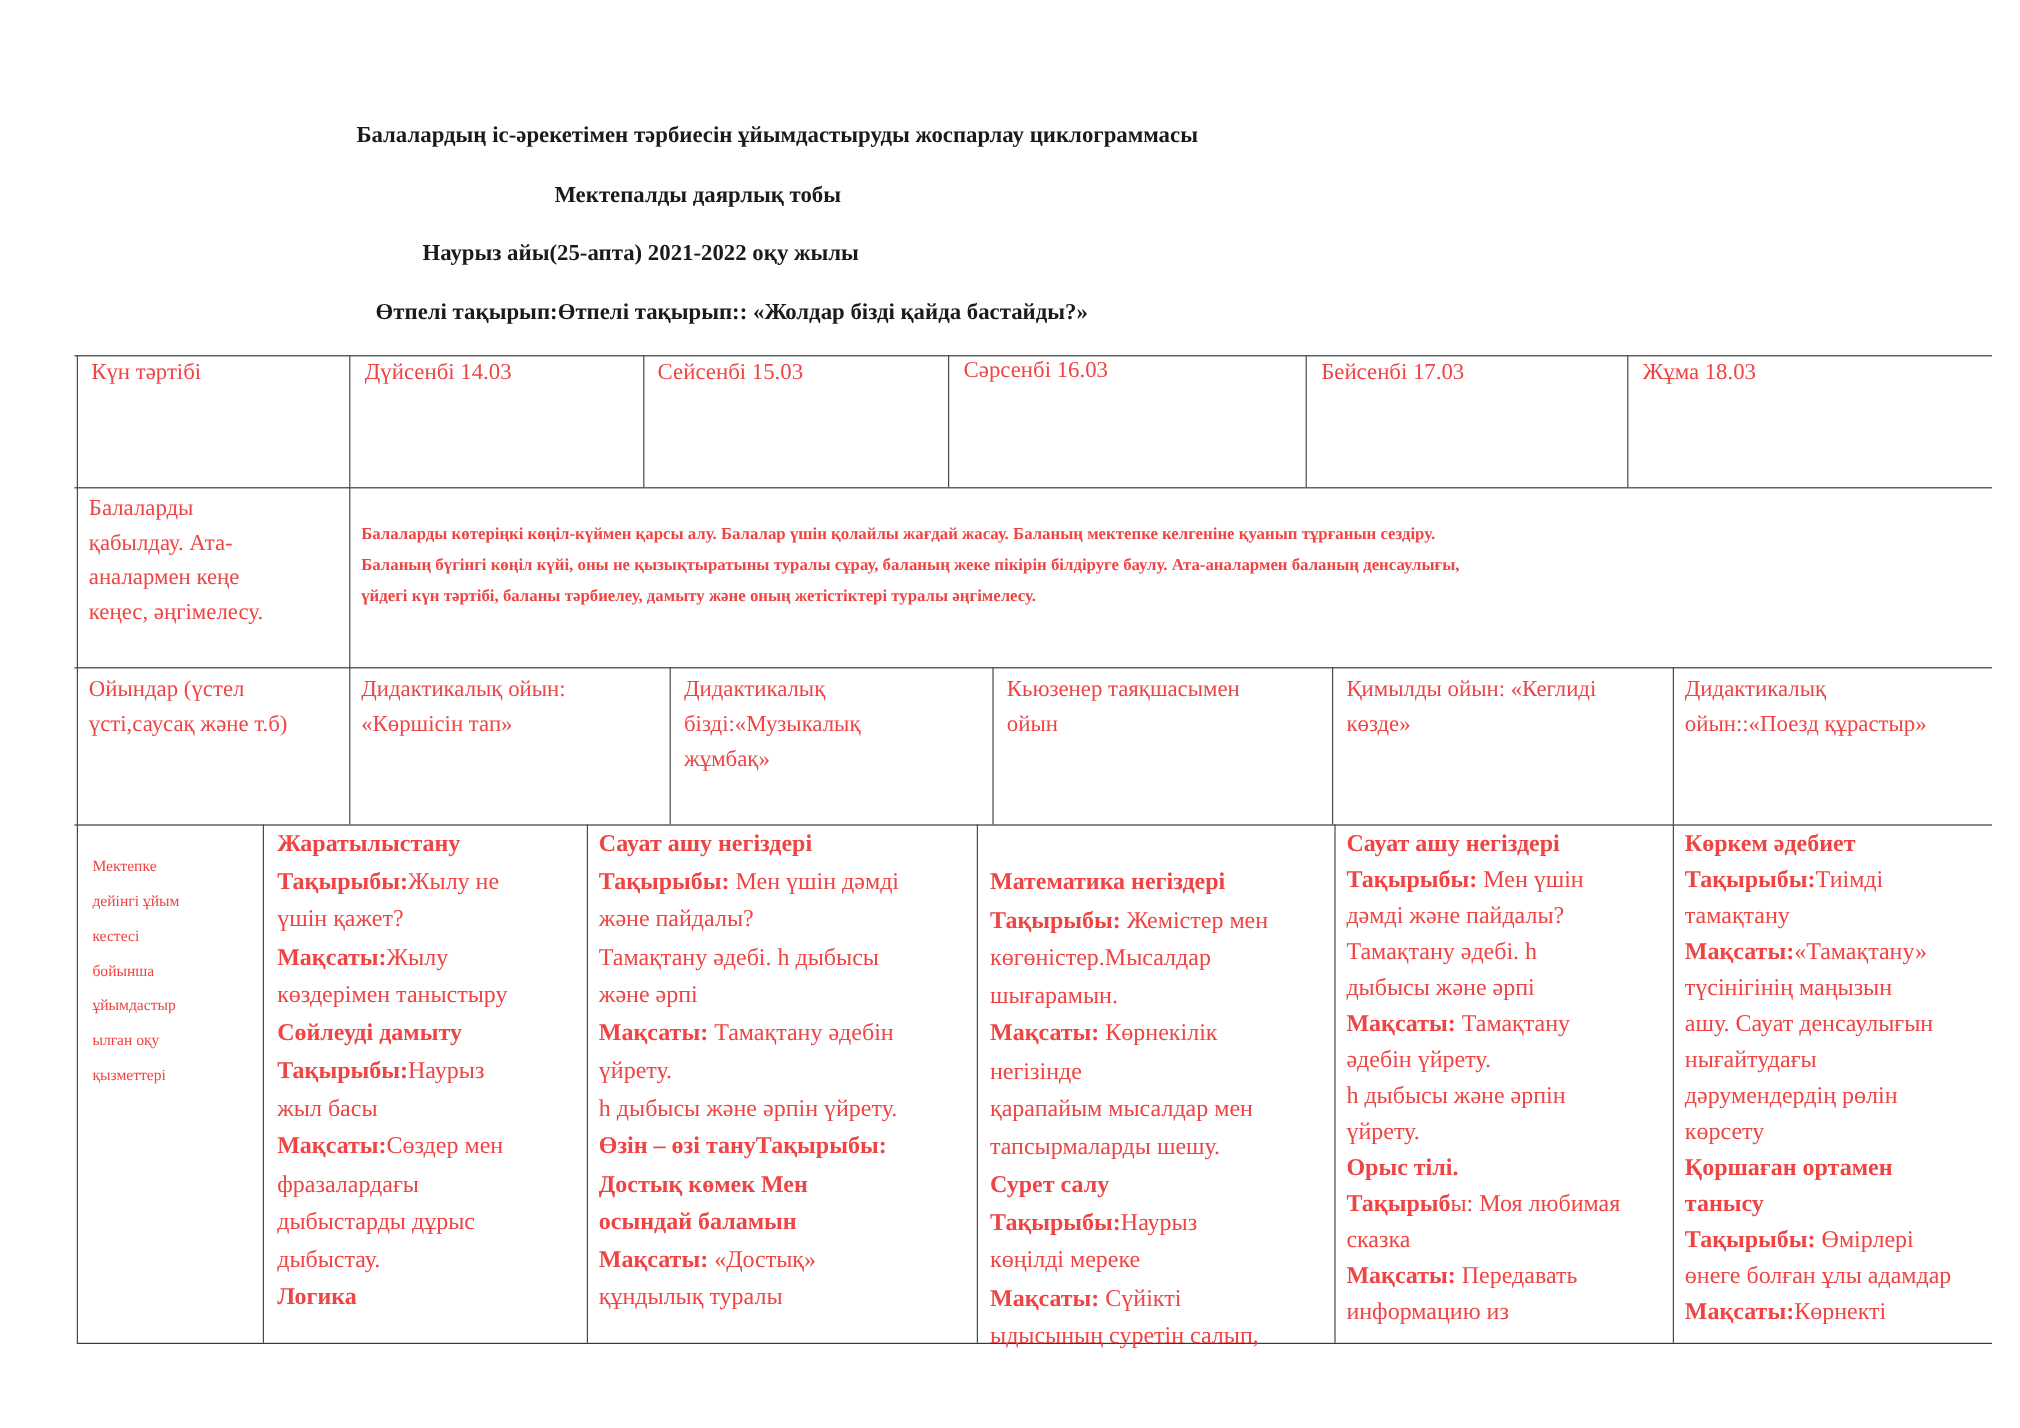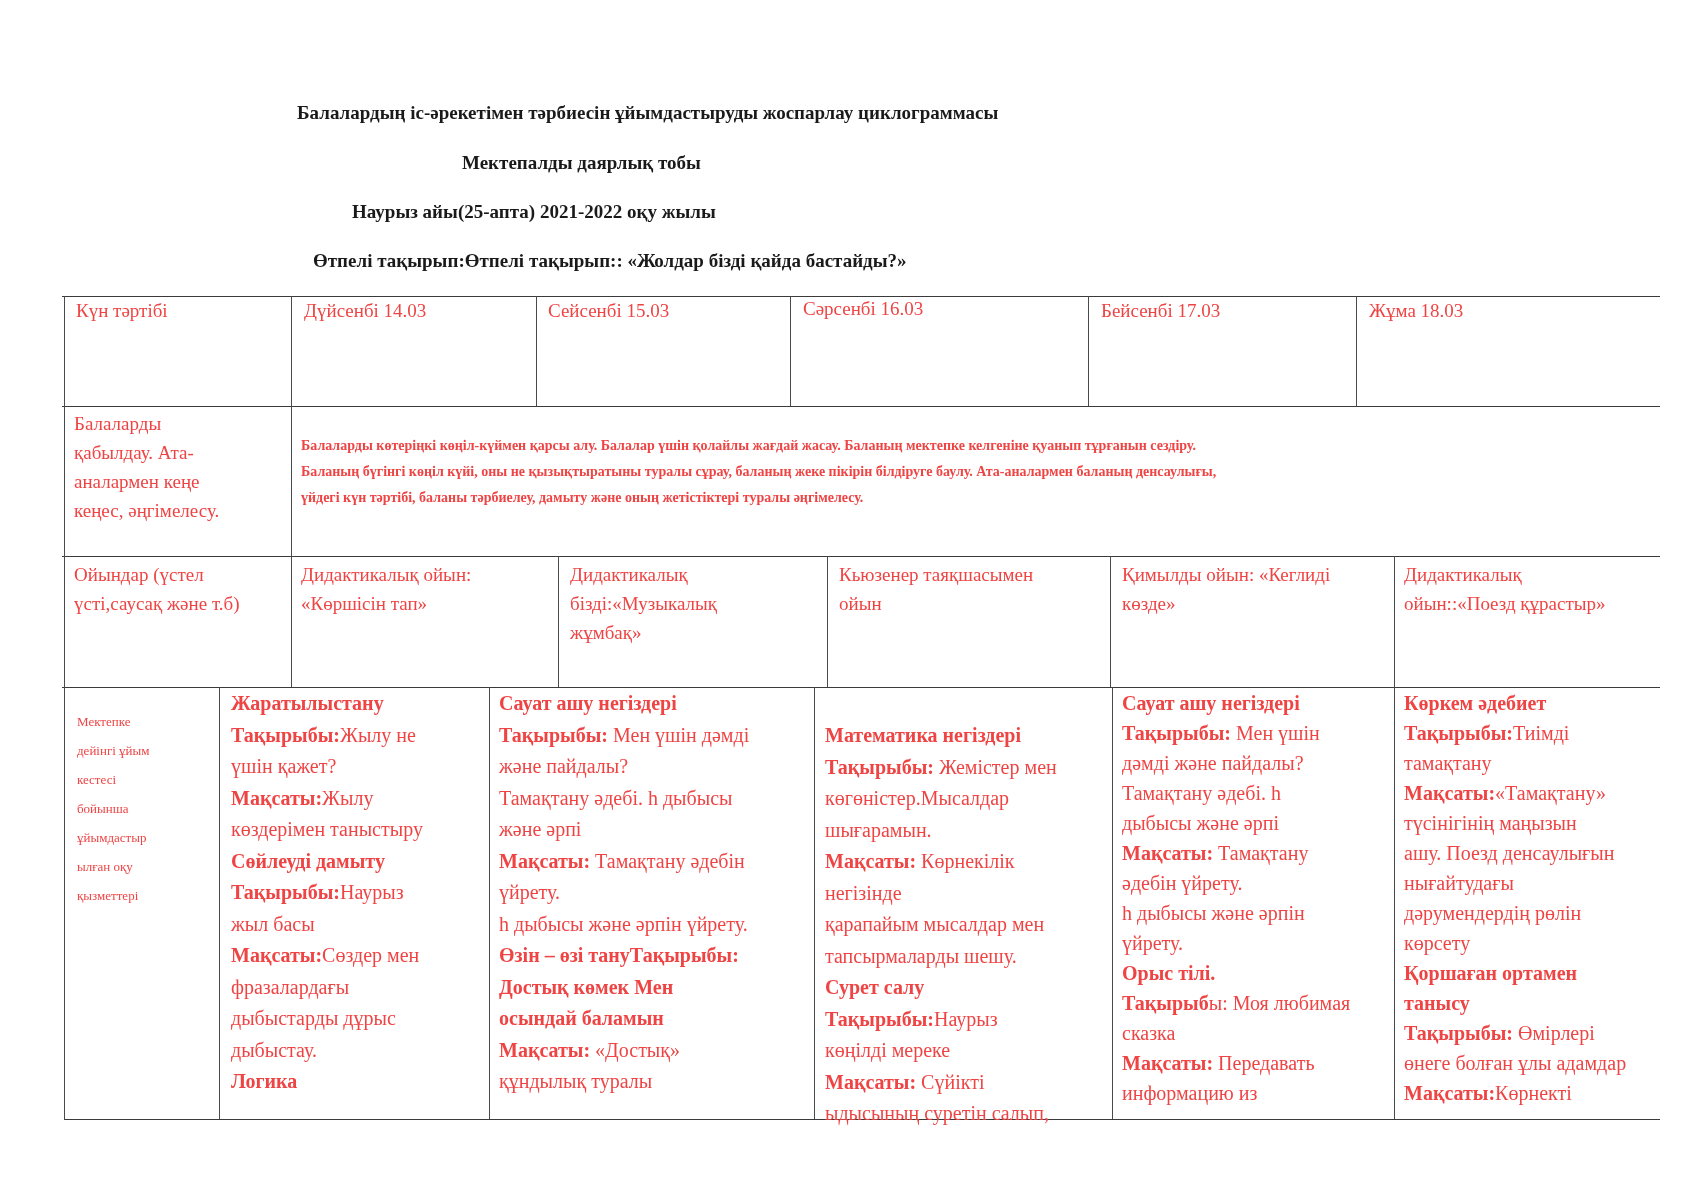--- a/index.html
+++ b/index.html
@@ -186,21 +186,21 @@
       <span class="line"><span>сказка</span></span>
       <span class="line"><b>Мақсаты:</b><span> Передавать</span></span>
       <span class="line"><span>информацию из</span></span>
     </div>
   <div class="cell lesson" style="left:1404px; top:688px; width:252px; line-height:30px;">
       <span class="line center"><b>Көркем әдебиет</b></span>
       <span class="line"><b>Тақырыбы:</b><span>Тиімді</span></span>
       <span class="line"><span>тамақтану</span></span>
       <span class="line"><b>Мақсаты:</b><span>«Тамақтану»</span></span>
       <span class="line"><span>түсінігінің маңызын</span></span>
-      <span class="line"><span>ашу. Поезд денсаулығын</span></span>
+      <span class="line"><span>ашу. Сауат денсаулығын</span></span>
       <span class="line"><span>нығайтудағы</span></span>
       <span class="line"><span>дәрумендердің рөлін</span></span>
       <span class="line"><span>көрсету</span></span>
       <span class="line"><b>Қоршаған ортамен</b></span>
       <span class="line"><b>танысу</b></span>
       <span class="line"><b>Тақырыбы:</b><span> Өмірлері</span></span>
       <span class="line"><span>өнеге болған ұлы адамдар</span></span>
       <span class="line"><b>Мақсаты:</b><span>Көрнекті</span></span>
     </div>
 </div>

